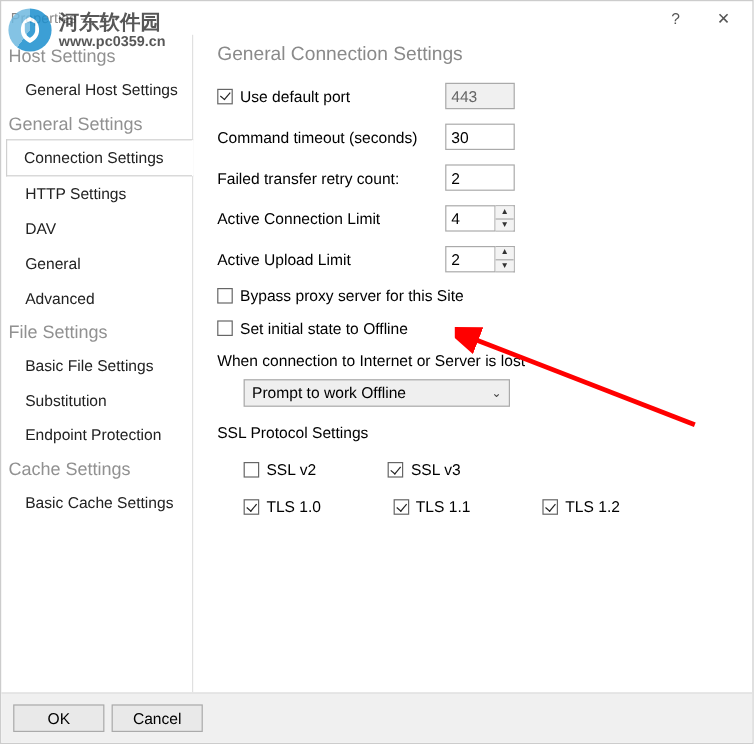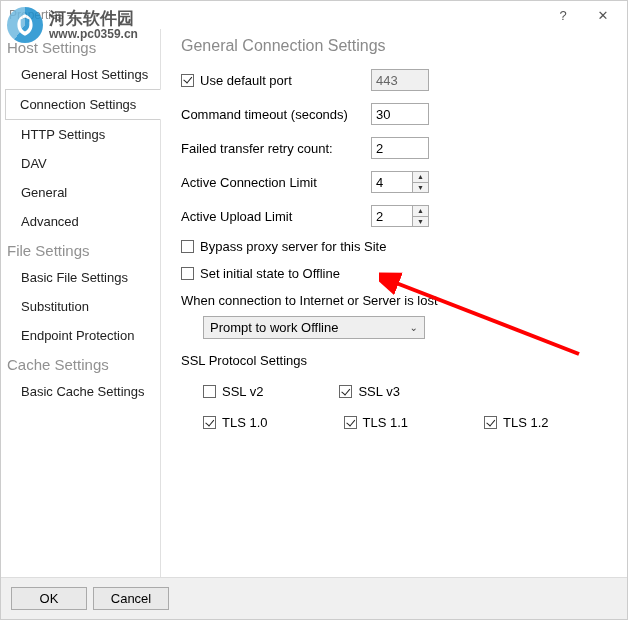--- a/index.html
+++ b/index.html
@@ -24,21 +24,21 @@
 .spinner .spin-btns { display: flex; flex-direction: column; border: 1px solid #aaa; border-left: none; width: 16px; }
 .spinner .spin-btns span { flex:1; display:flex; align-items:center; justify-content:center; font-size:7px; background:#f3f3f3; color:#333; }
 .spinner .spin-btns span + span { border-top:1px solid #aaa; }
 .chk { display: inline-flex; align-items: center; font-size: 13px; gap: 6px; }
 .chk .box { width: 13px; height: 13px; border: 1px solid #666; display: inline-flex; align-items: center; justify-content: center; background:#fff; }
 .chk .box.checked::after { content:""; display:block; width:4px; height:7px; border:solid #222; border-width:0 1.5px 1.5px 0; transform:rotate(40deg) translate(-0.5px,-1px); }
 .section-label { font-size: 13px; margin: 6px 0 8px 0; }
 .dropdown { display:inline-flex; align-items:center; width:222px; height:23px; border:1px solid #aaa; background:#efefef; padding:0 6px; font-size:13px; justify-content:space-between; margin-left:22px; }
 .dropdown .dd-arrow { font-size:10px; color:#444; }
 .ssl-group { margin-top:14px; }
-.ssl-row { display:flex; gap:76px; margin:16px 0 0 22px; }
+.ssl-row { display:flex; gap:60px; margin:16px 0 0 22px; }
 .footer { position:absolute; bottom:0; left:0; right:0; height:42px; background:#f0f0f0; border-top:1px solid #ddd; display:flex; align-items:center; padding:0 10px; gap:6px; }
 .btn { width:76px; height:23px; font-size:13px; background:#e9e9e9; border:1px solid #aaa; display:flex; align-items:center; justify-content:center; }
 
 .watermark { position:absolute; top:6px; left:6px; opacity:0.85; pointer-events:none; display:flex; align-items:center; gap:6px; }
 .watermark .logo { width:36px; height:36px; border-radius:50%; background: conic-gradient(#1b8fce 0 60%, #6fb9e0 60% 100%); display:flex; align-items:center; justify-content:center; }
 .watermark .logo svg { width:26px; height:26px; }
 .watermark .txt { display:flex; flex-direction:column; line-height:1.05; }
 .watermark .txt .cn { font-size:17px; font-weight:700; color:#3a3a3a; font-family: "Microsoft YaHei", sans-serif; }
 .watermark .txt .en { font-size:12px; color:#3a3a3a; font-weight:700; }
 
@@ -51,20 +51,21 @@
   <span class="title">Properties -</span>
   <span class="win-btn">?</span>
   <span class="win-btn">✕</span>
 </div>
 
 <div class="main">
   <div class="sidebar">
     <div class="group-header">Host Settings</div>
     <div class="nav-item">General Host Settings</div>
 
+    <div class="group-header">General Settings</div>
     <div class="nav-item active">Connection Settings</div>
     <div class="nav-item">HTTP Settings</div>
     <div class="nav-item">DAV</div>
     <div class="nav-item">General</div>
     <div class="nav-item">Advanced</div>
 
     <div class="group-header">File Settings</div>
     <div class="nav-item">Basic File Settings</div>
     <div class="nav-item">Substitution</div>
     <div class="nav-item">Endpoint Protection</div>

